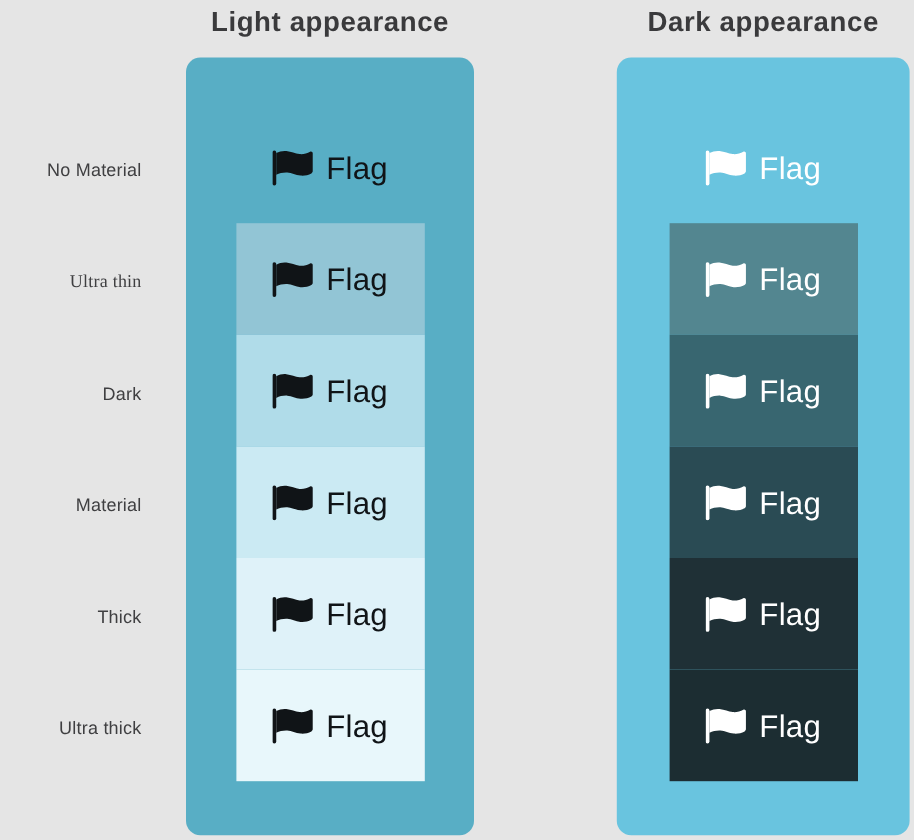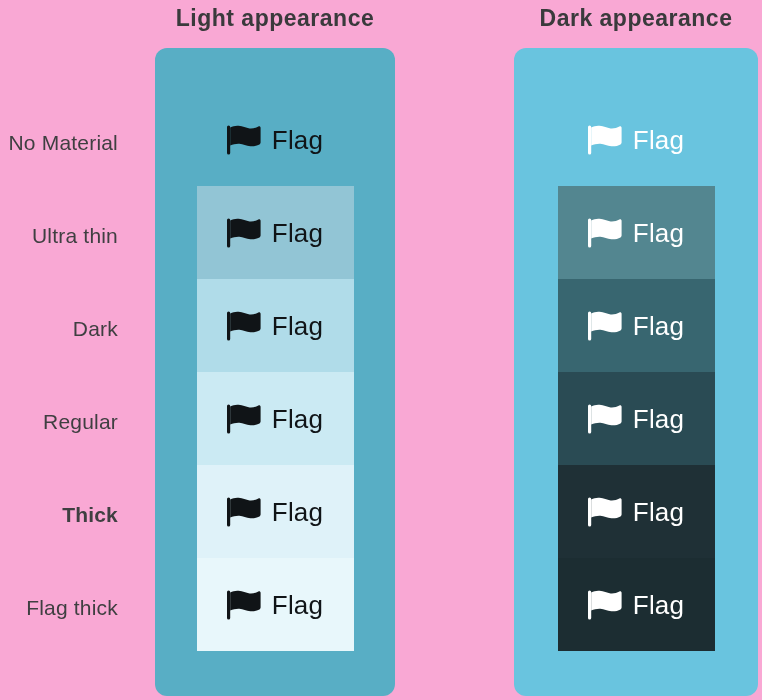--- a/index.html
+++ b/index.html
@@ -21,21 +21,21 @@
   #title-light{left:155px;width:240px;}
   #title-dark{left:514px;width:244px;}
 
   #labels{
     position:absolute;left:0;top:96px;
     width:118px;height:558px;
     display:grid;grid-template-rows:repeat(6,93px);
   }
   .mat-label{
     display:flex;align-items:center;justify-content:flex-end;
-    font-size:21px;color:#3f3f41;letter-spacing:0.2px;
+    font-size:15px;color:#3f3f41;letter-spacing:0.2px;
     white-space:nowrap;
   }
 
   .panel{
     position:absolute;top:48px;height:648px;
     border-radius:12px;
   }
   #panel-light{left:155px;width:240px;background:#58aec5;}
   #panel-dark{left:514px;width:244px;background:#69c4df;}
 
@@ -65,32 +65,32 @@
       <rect x="0" y="0.5" width="3.2" height="29" rx="1.6"></rect>
       <path d="M3.2 2.6 C5.8 1.2 8.6 0.5 11.6 0.8 C15.9 1.2 18.9 3.1 22.6 3.4
                C25.7 3.7 28.9 2.9 31.4 1.5 C32.4 0.9 33.6 1.6 33.6 2.8
                L33.6 17.6 C33.6 18.4 33.2 19.1 32.5 19.5
                C29.8 20.9 26.6 21.6 23.4 21.3 C19.2 20.9 16.2 19 12.4 18.7
                C9.3 18.5 6 19.2 3.2 20.6 Z"></path>
     </g>
   </defs>
 </svg>
 
-<div id="canvas" style="background: #f9a8d4;">
+<div id="canvas" style="background: #e5e5e5;">
 
   <div id="title-light" class="col-title" style="color: rgb(58, 58, 60);">Light appearance</div>
   <div id="title-dark" class="col-title" style="color: rgb(58, 58, 60);">Dark appearance</div>
 
   <div id="labels">
     <div class="mat-label" style="color: rgb(63, 63, 65);">No Material</div>
-    <div class="mat-label" style="color: rgb(63, 63, 65);">Ultra thin</div>
+    <div class="mat-label" style="color: rgb(63, 63, 65); font-family: Liberation Serif, serif;">Ultra thin</div>
     <div class="mat-label" style="color: rgb(63, 63, 65);">Dark</div>
-    <div class="mat-label" style="color: rgb(63, 63, 65);">Regular</div>
-    <div class="mat-label" style="color: rgb(63, 63, 65); font-weight: bold;">Thick</div>
-    <div class="mat-label" style="color: rgb(63, 63, 65);">Flag thick</div>
+    <div class="mat-label" style="color: rgb(63, 63, 65);">Material</div>
+    <div class="mat-label" style="color: rgb(63, 63, 65);">Thick</div>
+    <div class="mat-label" style="color: rgb(63, 63, 65);">Ultra thick</div>
   </div>
 
   <div id="panel-light" class="panel" style="background: rgb(88, 174, 197);">
     <div class="rows">
       <div class="row" style="background: transparent; color: rgb(16, 20, 23);">
         <svg width="34" height="30" viewBox="0 0 34 30" fill="currentColor">
             <use href="#flag-glyph"></use>
           </svg>
         <span class="flag-text">Flag</span>
       </div>

